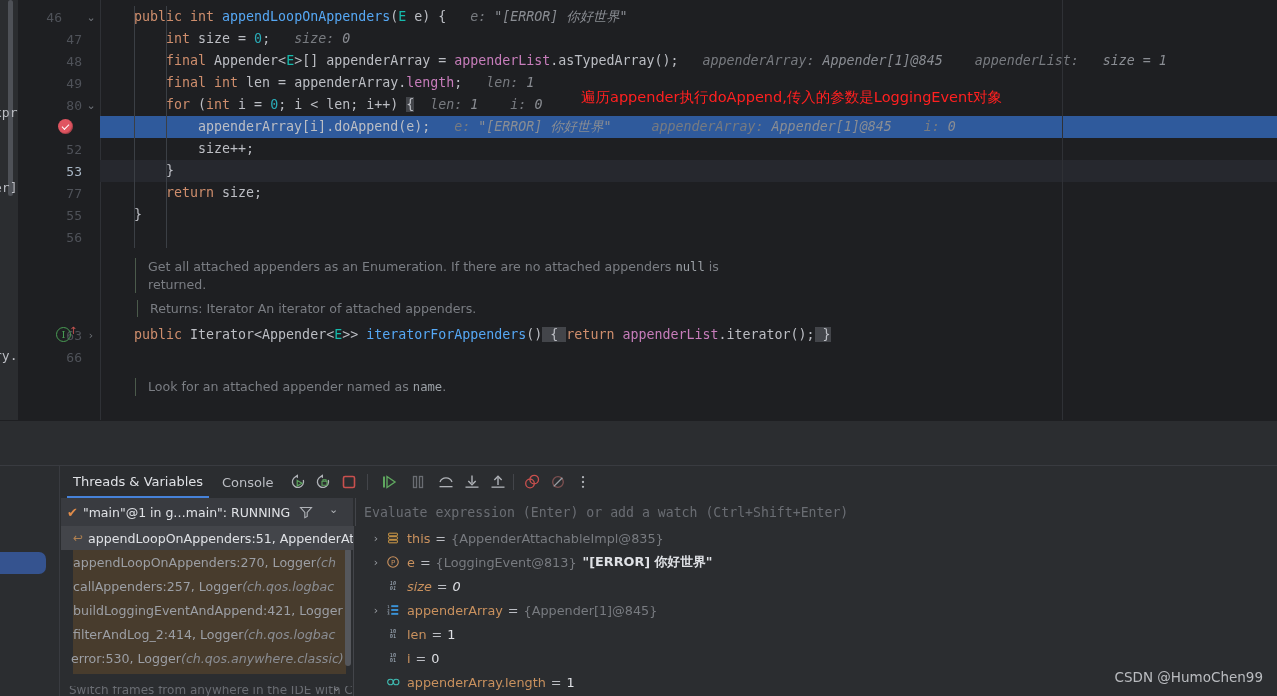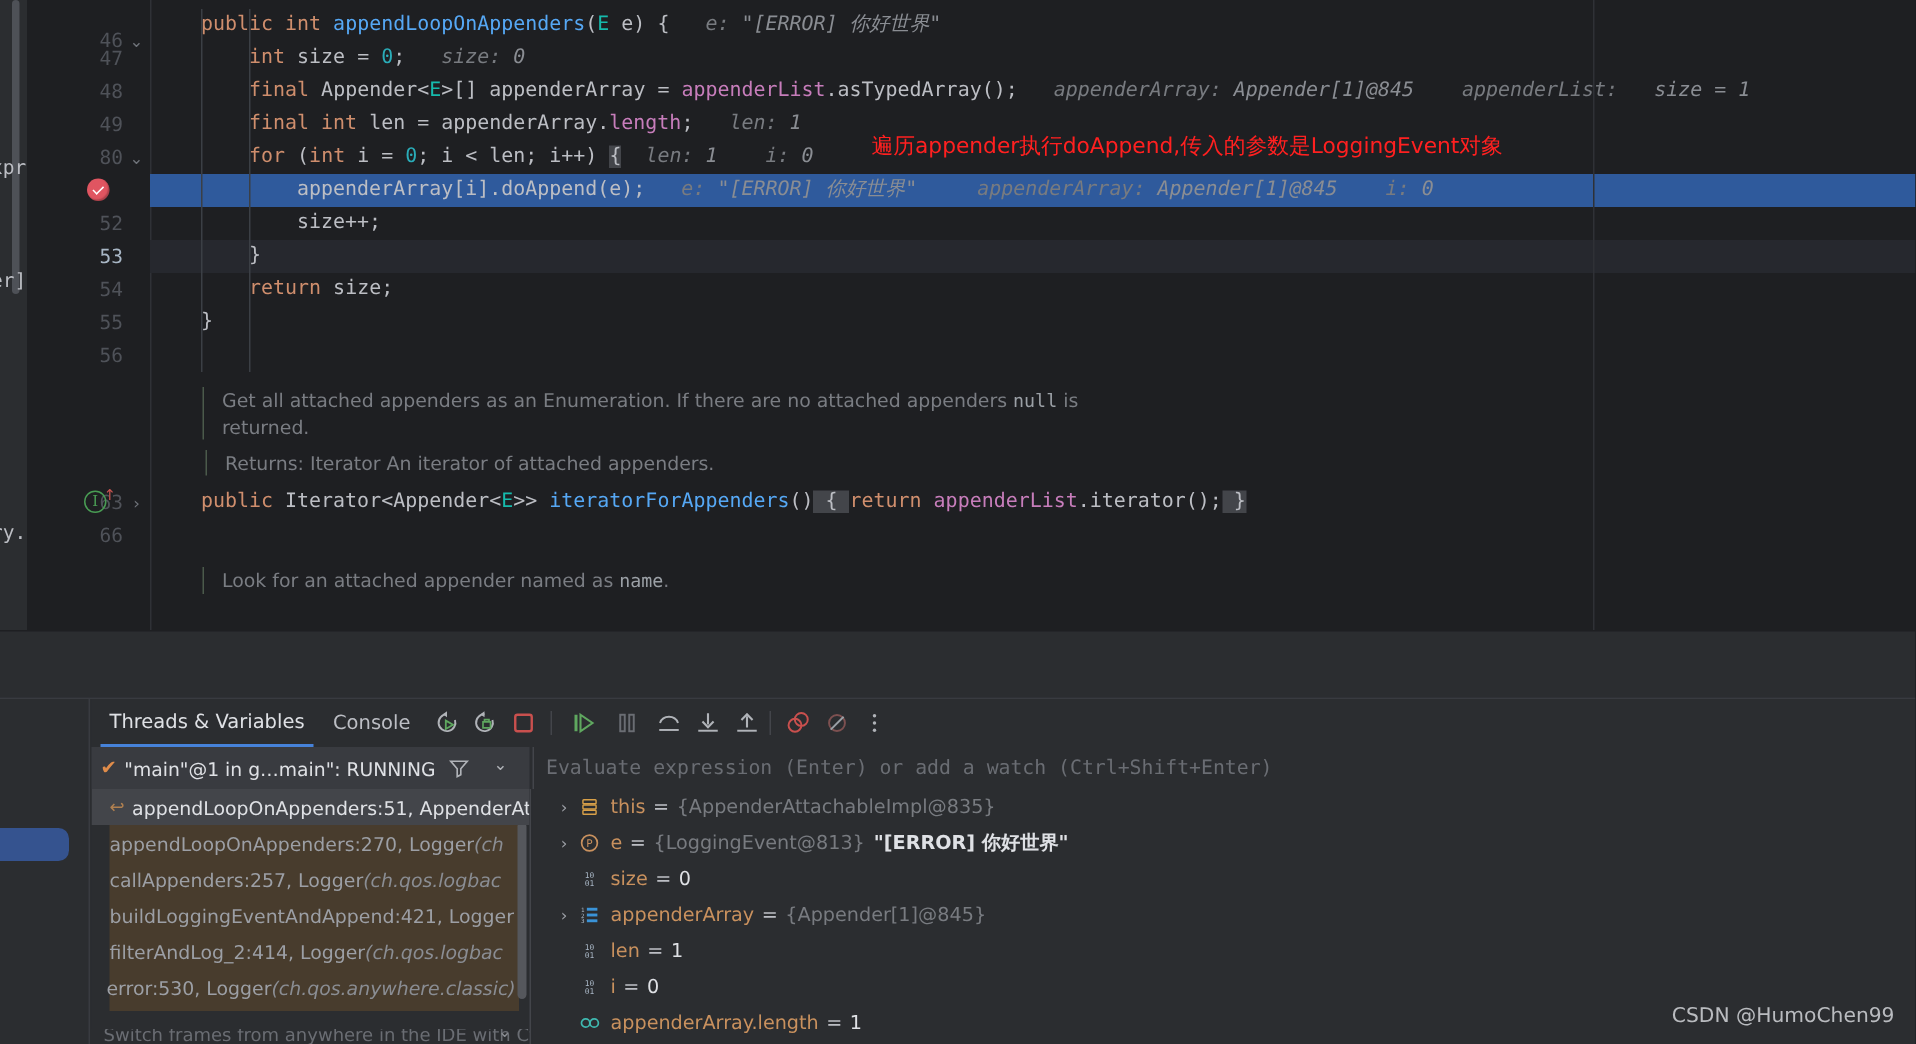--- a/index.html
+++ b/index.html
@@ -343,21 +343,21 @@
     <div class="left-strip">
       <div class="left-strip-scroll"></div>
     </div>
     <div id="left-clips">
         <div class="left-clip-text" style="top: 105px;">xpr</div>
         <div class="left-clip-text" style="top: 180px;">er]</div>
         <div class="left-clip-text" style="top: 348px;">ry.c</div>
       </div>
 
     <div class="gutter" id="gutter">
-        <div class="gutter-row" style="top: 16px;">
+        <div class="gutter-row" style="top: 6px; gap: 20px;">
           <span class="ln">46</span>
           <span class="fold">⌄</span>
         </div>
         <div class="gutter-row" style="top: 28px;">
           <span class="ln">47</span>
           <span class="fold"></span>
         </div>
         <div class="gutter-row" style="top: 50px;">
           <span class="ln">48</span>
           <span class="fold"></span>
@@ -376,21 +376,21 @@
         </div>
         <div class="gutter-row" style="top: 138px;">
           <span class="ln">52</span>
           <span class="fold"></span>
         </div>
         <div class="gutter-row" style="top: 160px;">
           <span class="ln current">53</span>
           <span class="fold"></span>
         </div>
         <div class="gutter-row" style="top: 182px;">
-          <span class="ln">54</span>
+          <span class="ln">77</span>
           <span class="fold"></span>
         </div>
         <div class="gutter-row" style="top: 204px;">
           <span class="ln">55</span>
           <span class="fold"></span>
         </div>
         <div class="gutter-row" style="top: 226px;">
           <span class="ln">56</span>
           <span class="fold"></span>
         </div>
@@ -599,21 +599,21 @@
             <svg viewBox="0 0 16 16" width="14" height="14">
               <circle cx="8" cy="8" r="6" fill="none" stroke="#c9915e" stroke-width="1.3"></circle>
               <text x="8" y="11.3" font-size="8" fill="#c9915e" text-anchor="middle" font-family="DejaVu Sans">P</text>
             </svg>
           </span>
           <span class="var-name">e</span>
           <span class="var-eq">=</span>
           <span class="var-ref">{LoggingEvent@813}</span>
           <span class="var-str" style="margin-left: 6px;">"[ERROR] 你好世界"</span>
         </div>
-        <div class="var-row" style="top: 48px;">
+        <div class="var-row" style="top: 48px; font-style: italic;">
           <span class="var-arrow empty">›</span>
           <span class="var-ico">
             <svg viewBox="0 0 16 16" width="16" height="14">
               <text x="8" y="7" font-size="6" fill="#a9b7c6" text-anchor="middle" font-family="DejaVu Sans Mono">10</text>
               <text x="8" y="13" font-size="6" fill="#a9b7c6" text-anchor="middle" font-family="DejaVu Sans Mono">01</text>
             </svg>
           </span>
           <span class="var-name">size</span>
           <span class="var-eq">=</span>
           <span class="var-num" style="margin-left: 0px;">0</span>

